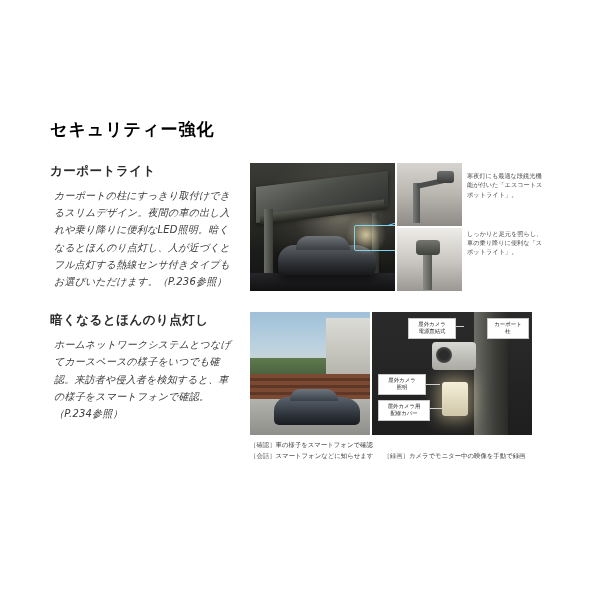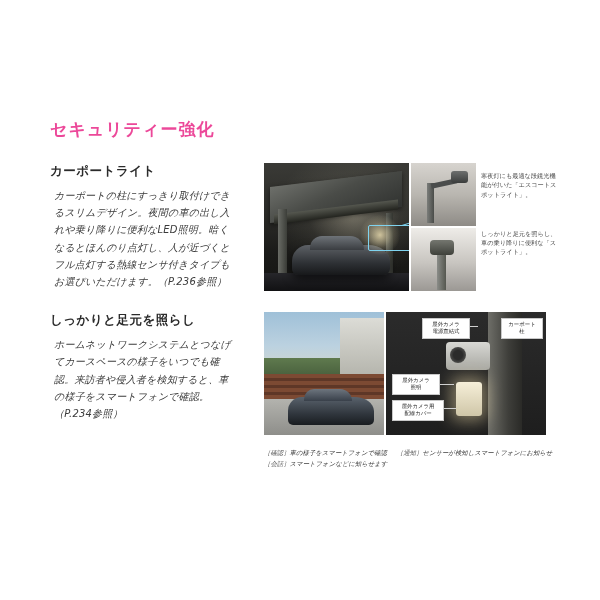--- a/index.html
+++ b/index.html
@@ -21,36 +21,36 @@
   }
   .content {
     position: absolute;
     left: 50px;
     top: 118px;
     width: 505px;
   }
   .page-title {
     font-size: 17px;
     font-weight: bold;
-    color: #ec4899;
+    color: #000000;
     letter-spacing: 1px;
     margin: 0 0 22px 0;
     font-family: "DejaVu Sans", sans-serif;
   }
 
   
   .section {
     display: flex;
     align-items: flex-start;
     margin-bottom: 18px;
   }
   .sec-text {
     width: 190px;
     flex: 0 0 190px;
-    padding-right: 24px;
+    padding-right: 10px;
   }
   .sec-title {
     font-size: 12.5px;
     font-weight: bold;
     color: #2b2b2b;
     margin: 0 0 7px 0;
     letter-spacing: .5px;
     font-family: "DejaVu Sans", sans-serif;
   }
   .sec-body {
@@ -287,27 +287,26 @@
   .cal-line {
     position: absolute;
     background: #d0d0d0;
     height: 1px;
   }
   .cl1 { left: 76px; top: 14px; width: 16px; }
   .cl2 { left: 46px; top: 72px; width: 22px; }
   .cl3 { left: 50px; top: 96px; width: 20px; }
 
   .f2-caption {
-    margin-top: 13px;
+    margin-top: 5px;
     font-size: 6.4px;
     line-height: 1.7;
     color: #3c3c3c;
     font-family: "DejaVu Sans", sans-serif;
     width: 282px;
-    font-style: italic;
   }
   .cap-row { display: flex; }
   .cap-item { margin-right: 10px; white-space: nowrap; }
   .cap-tag { color: #555; }
 </style>
 </head>
 <body>
 
 <div class="page">
   <div class="content">
@@ -349,21 +348,21 @@
 
         <div class="f1-notes">
           <div class="side-note f1-note-1">寒夜灯にも最適な段鏡光機能が付いた「エスコートスポットライト」。</div>
           <div class="side-note f1-note-2">しっかりと足元を照らし、車の乗り降りに便利な「スポットライト」。</div>
         </div>
       </div>
     </div>
 
     <div class="section">
       <div class="sec-text">
-        <h2 class="sec-title">しっかりと足元を照らし</h2>
+        <h2 class="sec-title">暗くなるとほんのり点灯し</h2>
         <p class="sec-body">ホームネットワークシステムとつなげてカースペースの様子をいつでも確認。来訪者や侵入者を検知すると、車の様子をスマートフォンで確認。（P.234参照）</p>
       </div>
 
       <div class="f2-wrap">
         <div class="f2-row">
           <div class="f2-main">
             <div class="f2-hedge"></div>
             <div class="f2-fence"></div>
             <div class="f2-house"></div>
             <div class="f2-ground"></div>
@@ -388,27 +387,27 @@
             <div class="cal cal-4">屋外カメラ用
 配線カバー</div>
           </div>
         </div>
 
         <div class="f2-caption">
           <div class="cap-row">
             <span class="cap-item">
               <span class="cap-tag">［確認］</span><span>車の様子をスマートフォンで確認</span>
             </span>
-            <span class="cap-item">
-              <span class="cap-tag">［通知］</span><span>センサーが検知しスマートフォンにお知らせ</span>
-            </span>
           </div>
           <div class="cap-row">
             <span class="cap-item">
               <span class="cap-tag">［会話］</span><span>スマートフォンなどに知らせます</span>
             </span>
+            <span class="cap-item">
+              <span class="cap-tag">［録画］</span><span>カメラでモニター中の映像を手動で録画</span>
+            </span>
           </div>
         </div>
       </div>
     </div>
 
   </div>
 </div>
 
 </body></html>

